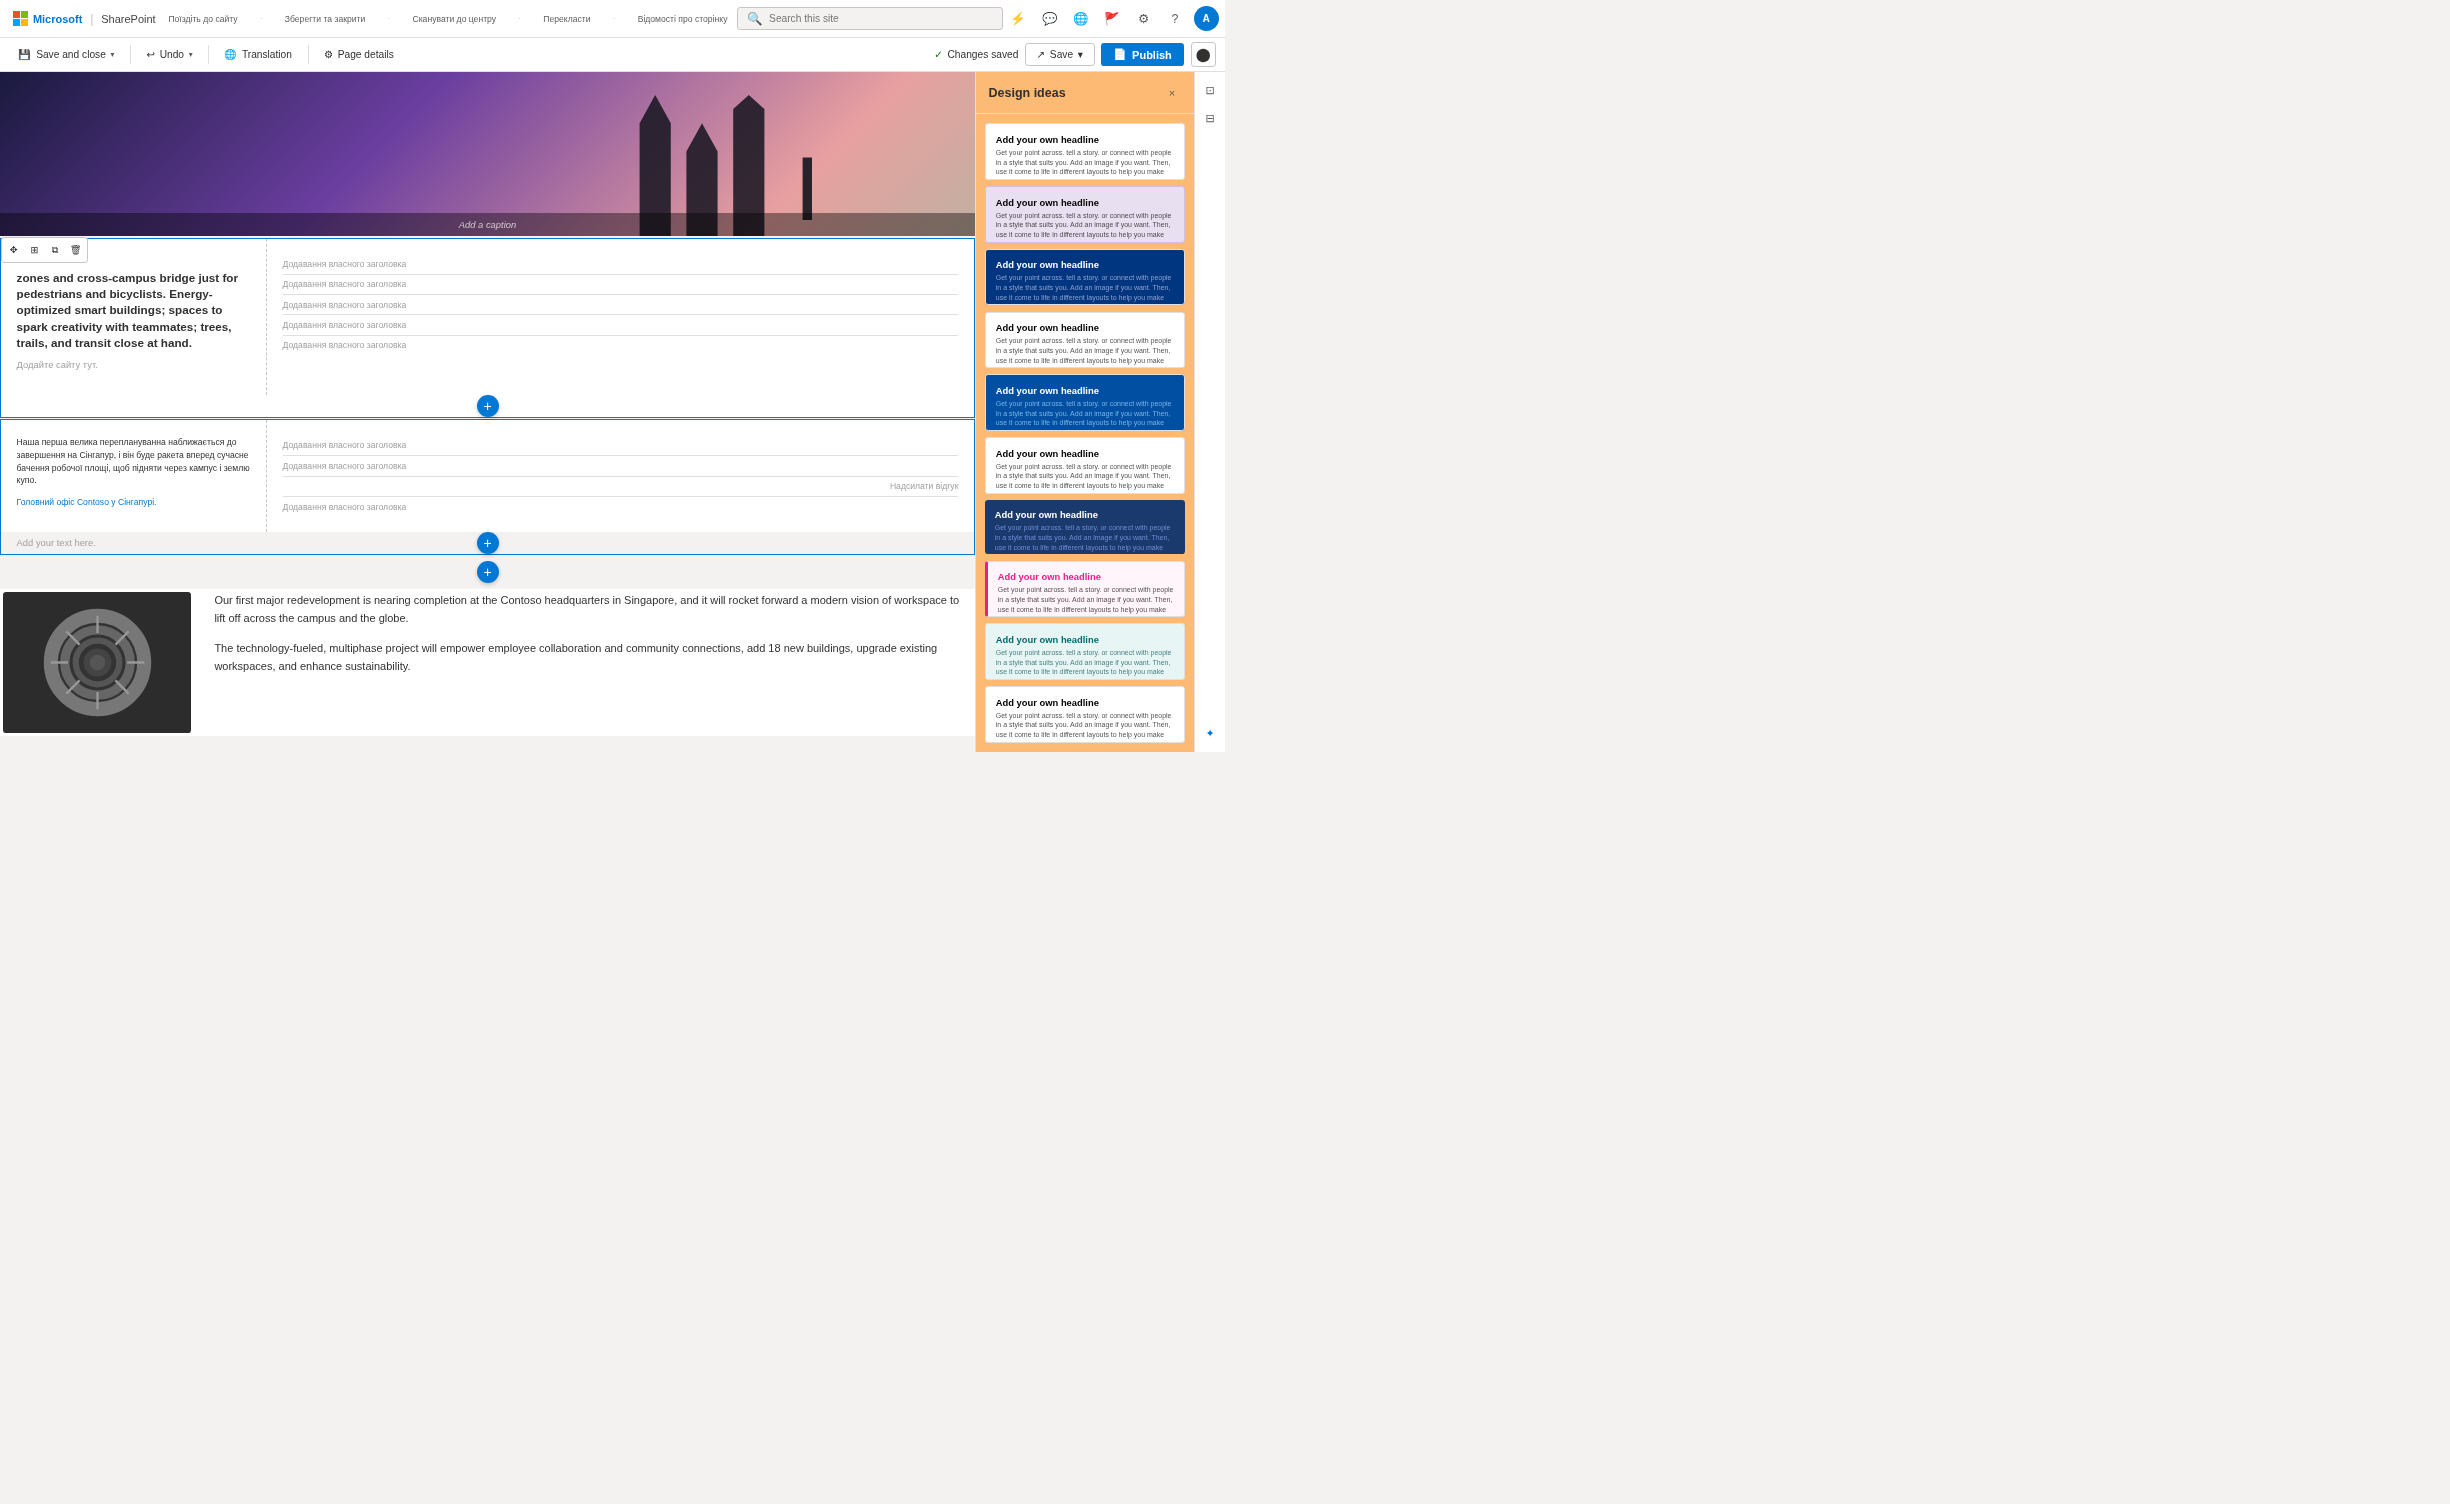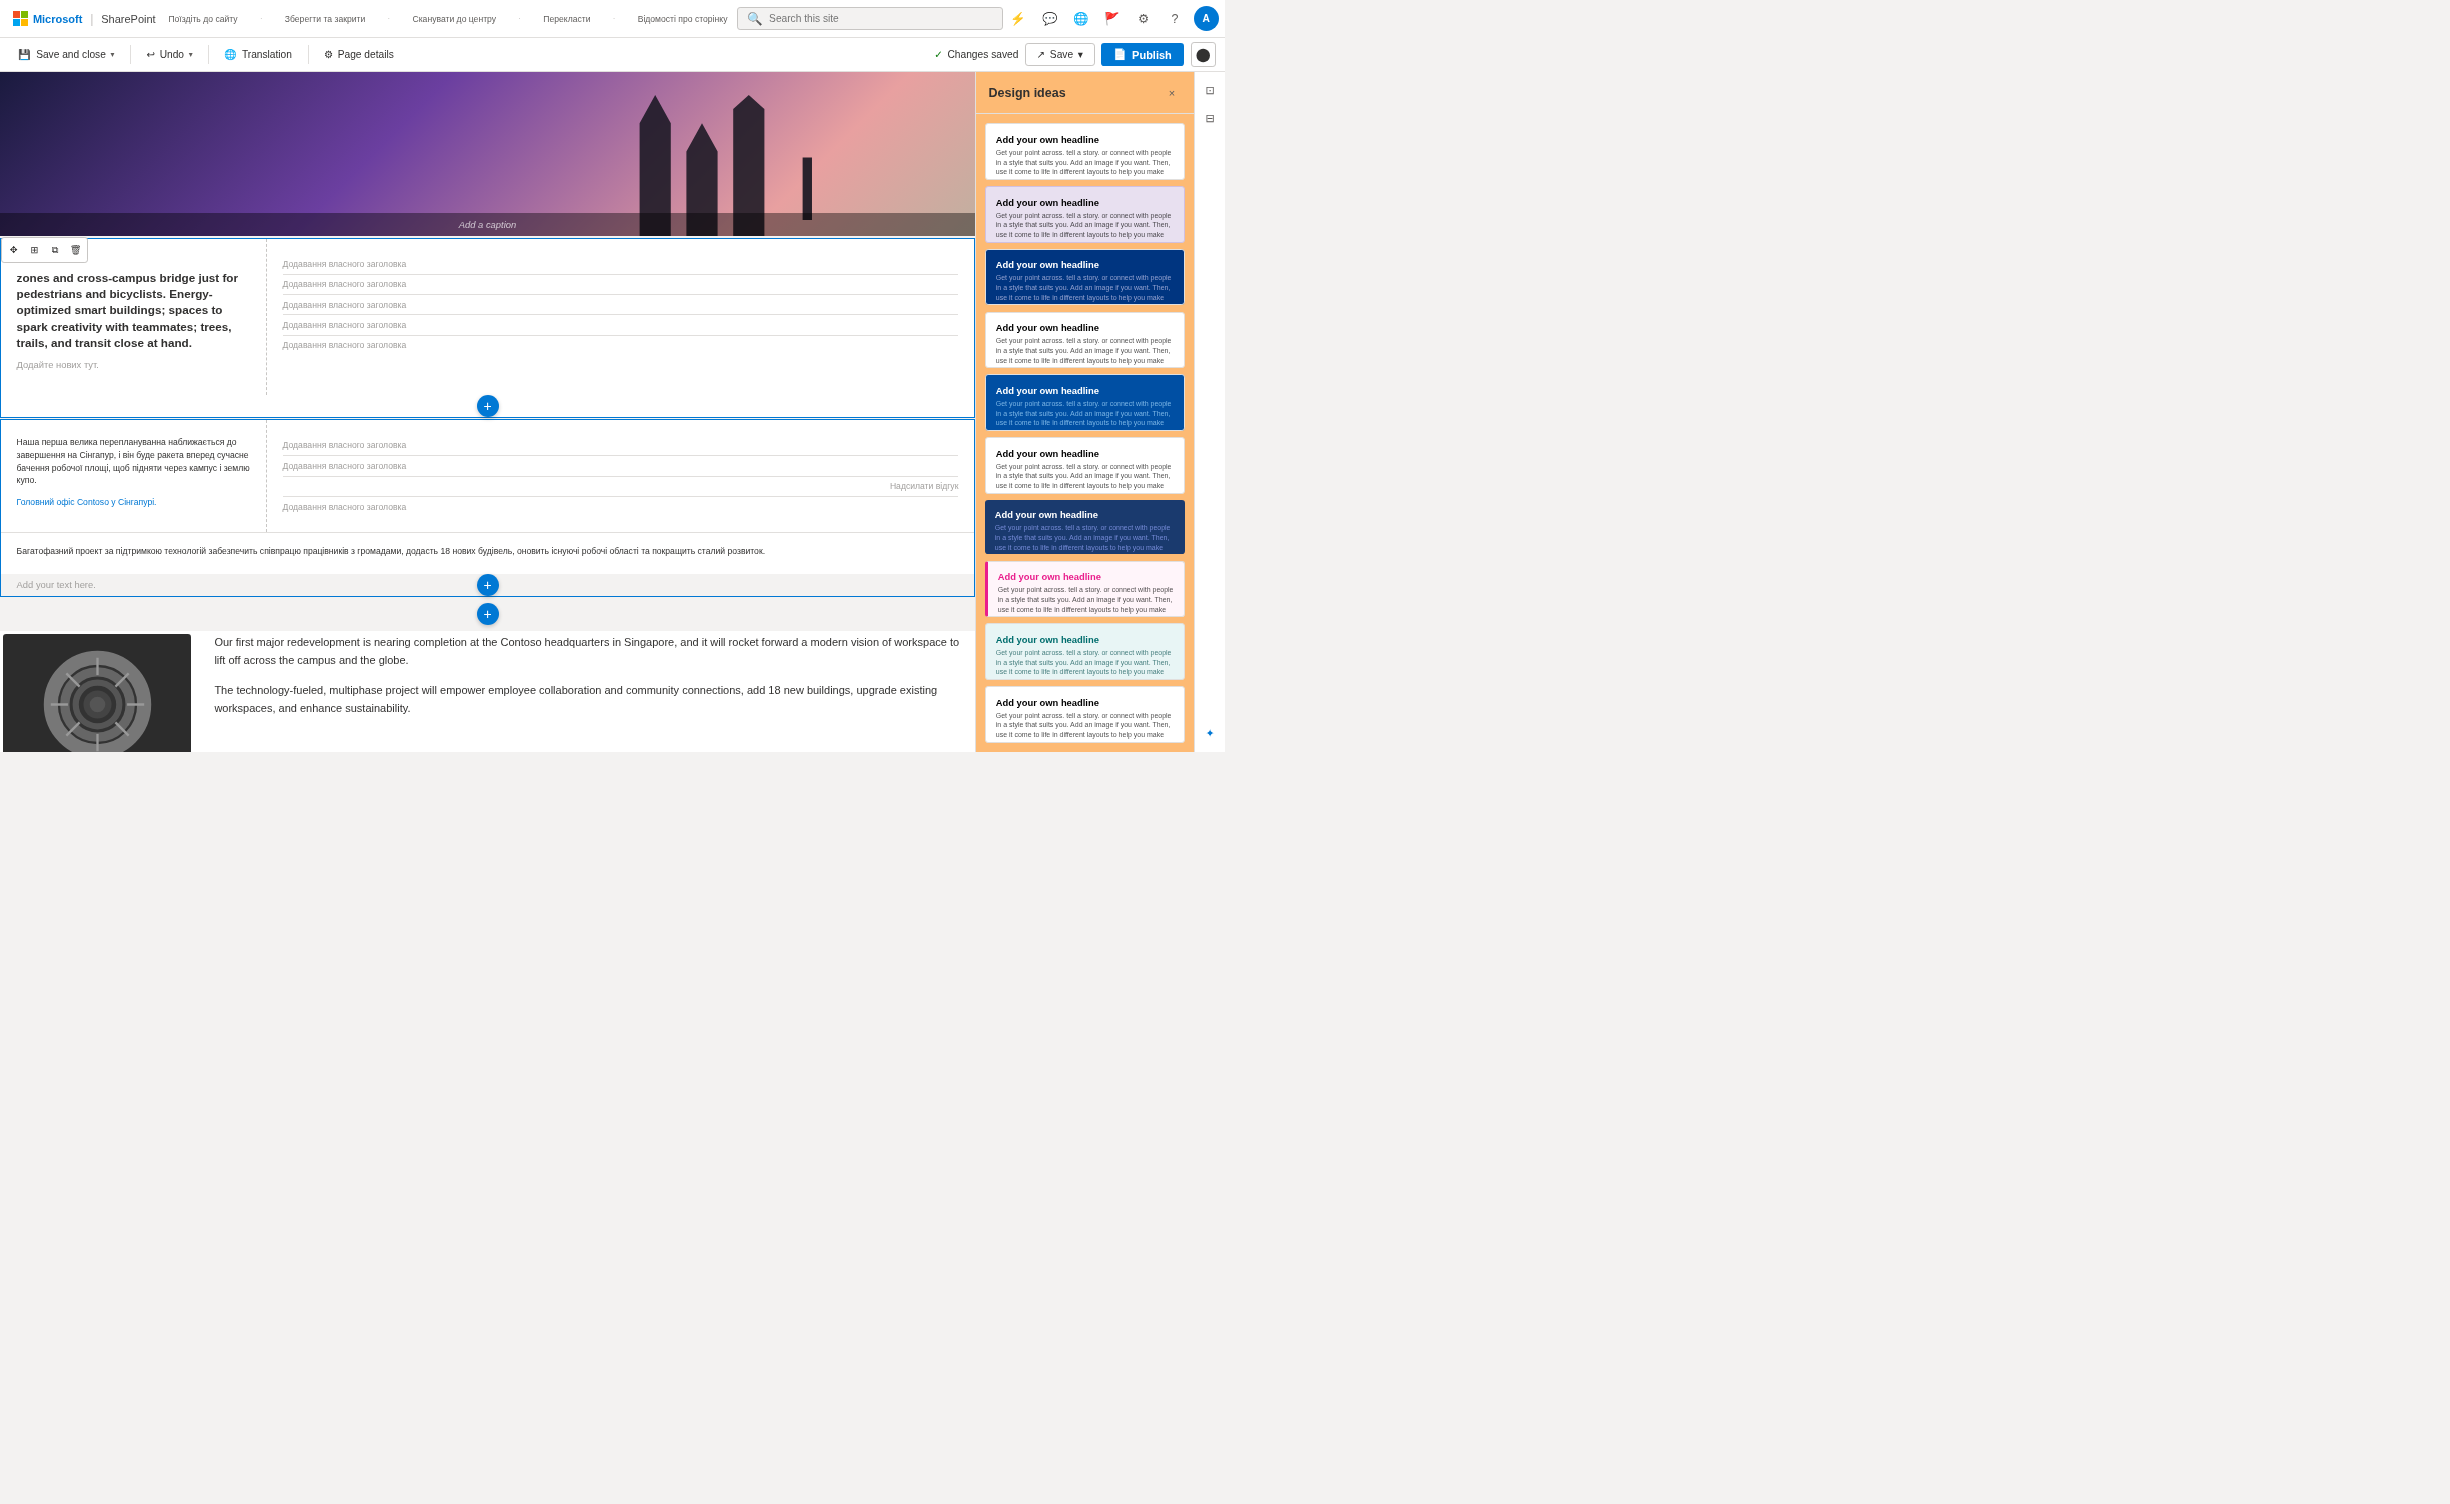--- a/index.html
+++ b/index.html
@@ -516,21 +516,21 @@
         <button class="section-tool-btn">✥</button>
         <button class="section-tool-btn">⊞</button>
         <button class="section-tool-btn">⧉</button>
         <button class="section-tool-btn">🗑</button>
       </div>
 
       <div style="display:grid;grid-template-columns:266px 1fr;min-height:156px;">
 
         <div style="padding:31px 15.6px 15.6px 15.6px;border-right:0.8px dashed #c8c6c4;">
           <div style="font-size:11.7px;font-weight:600;color:#323130;line-height:1.4;margin-bottom:7.8px;">zones and cross-campus bridge just for pedestrians and bicyclists. Energy-optimized smart buildings; spaces to spark creativity with teammates; trees, trails, and transit close at hand.</div>
-          <div style="font-size:9.4px;color:#a19f9d;cursor:text;">Додайте нових тут.</div>
+          <div style="font-size:9.4px;color:#a19f9d;cursor:text;">Додайте сайту тут.</div>
         </div>
 
         <div style="padding:15.6px;display:flex;flex-direction:column;gap:0;">
           <div style="font-size:8.6px;color:#a19f9d;border-bottom:0.8px solid #e1dfdd;padding:4.7px 0;">Додавання власного заголовка</div>
           <div style="font-size:8.6px;color:#a19f9d;border-bottom:0.8px solid #e1dfdd;padding:4.7px 0;">Додавання власного заголовка</div>
           <div style="font-size:8.6px;color:#a19f9d;border-bottom:0.8px solid #e1dfdd;padding:4.7px 0;">Додавання власного заголовка</div>
           <div style="font-size:8.6px;color:#a19f9d;border-bottom:0.8px solid #e1dfdd;padding:4.7px 0;">Додавання власного заголовка</div>
           <div style="font-size:8.6px;color:#a19f9d;padding:4.7px 0;">Додавання власного заголовка</div>
         </div>
       </div>
@@ -549,23 +549,20 @@
         <div style="padding:15.6px;display:flex;flex-direction:column;gap:0;">
           <div style="font-size:8.6px;color:#a19f9d;border-bottom:0.8px solid #e1dfdd;padding:4.7px 0;">Додавання власного заголовка</div>
           <div style="font-size:8.6px;color:#a19f9d;border-bottom:0.8px solid #e1dfdd;padding:4.7px 0;">Додавання власного заголовка</div>
           <div style="font-size:8.6px;color:#a19f9d;border-bottom:0.8px solid #e1dfdd;padding:4.7px 0;display:flex;justify-content:flex-end;align-items:center;">
             <span>Надсилати відгук</span>
           </div>
           <div style="font-size:8.6px;color:#a19f9d;padding:4.7px 0;">Додавання власного заголовка</div>
         </div>
       </div>
 
-      <div style="padding:12.5px 15.6px 15.6px;border-top:0.8px solid #e1dfdd;">
-        <div style="font-size:8.6px;color:#323130;line-height:1.5;">Багатофазний проект за підтримкою технологій забезпечить співпрацю працівників з громадами, додасть 18 нових будівель, оновить існуючі робочі області та покращить сталий розвиток.</div>
-      </div>
 
       <div style="position:relative;height:22px;display:flex;justify-content:center;align-items:center;background:#f3f2f1;">
         <div style="font-size:9.4px;color:#a19f9d;position:absolute;left:15.6px;">Add your text here.</div>
         <button class="plus-btn" style="position:relative;transform:none;left:auto;">+</button>
       </div>
     </div>
 
     <div style="background:#f3f2f1;padding:6.3px 0;display:flex;justify-content:center;">
       <button class="plus-btn" style="position:relative;transform:none;left:auto;">+</button>
     </div>

